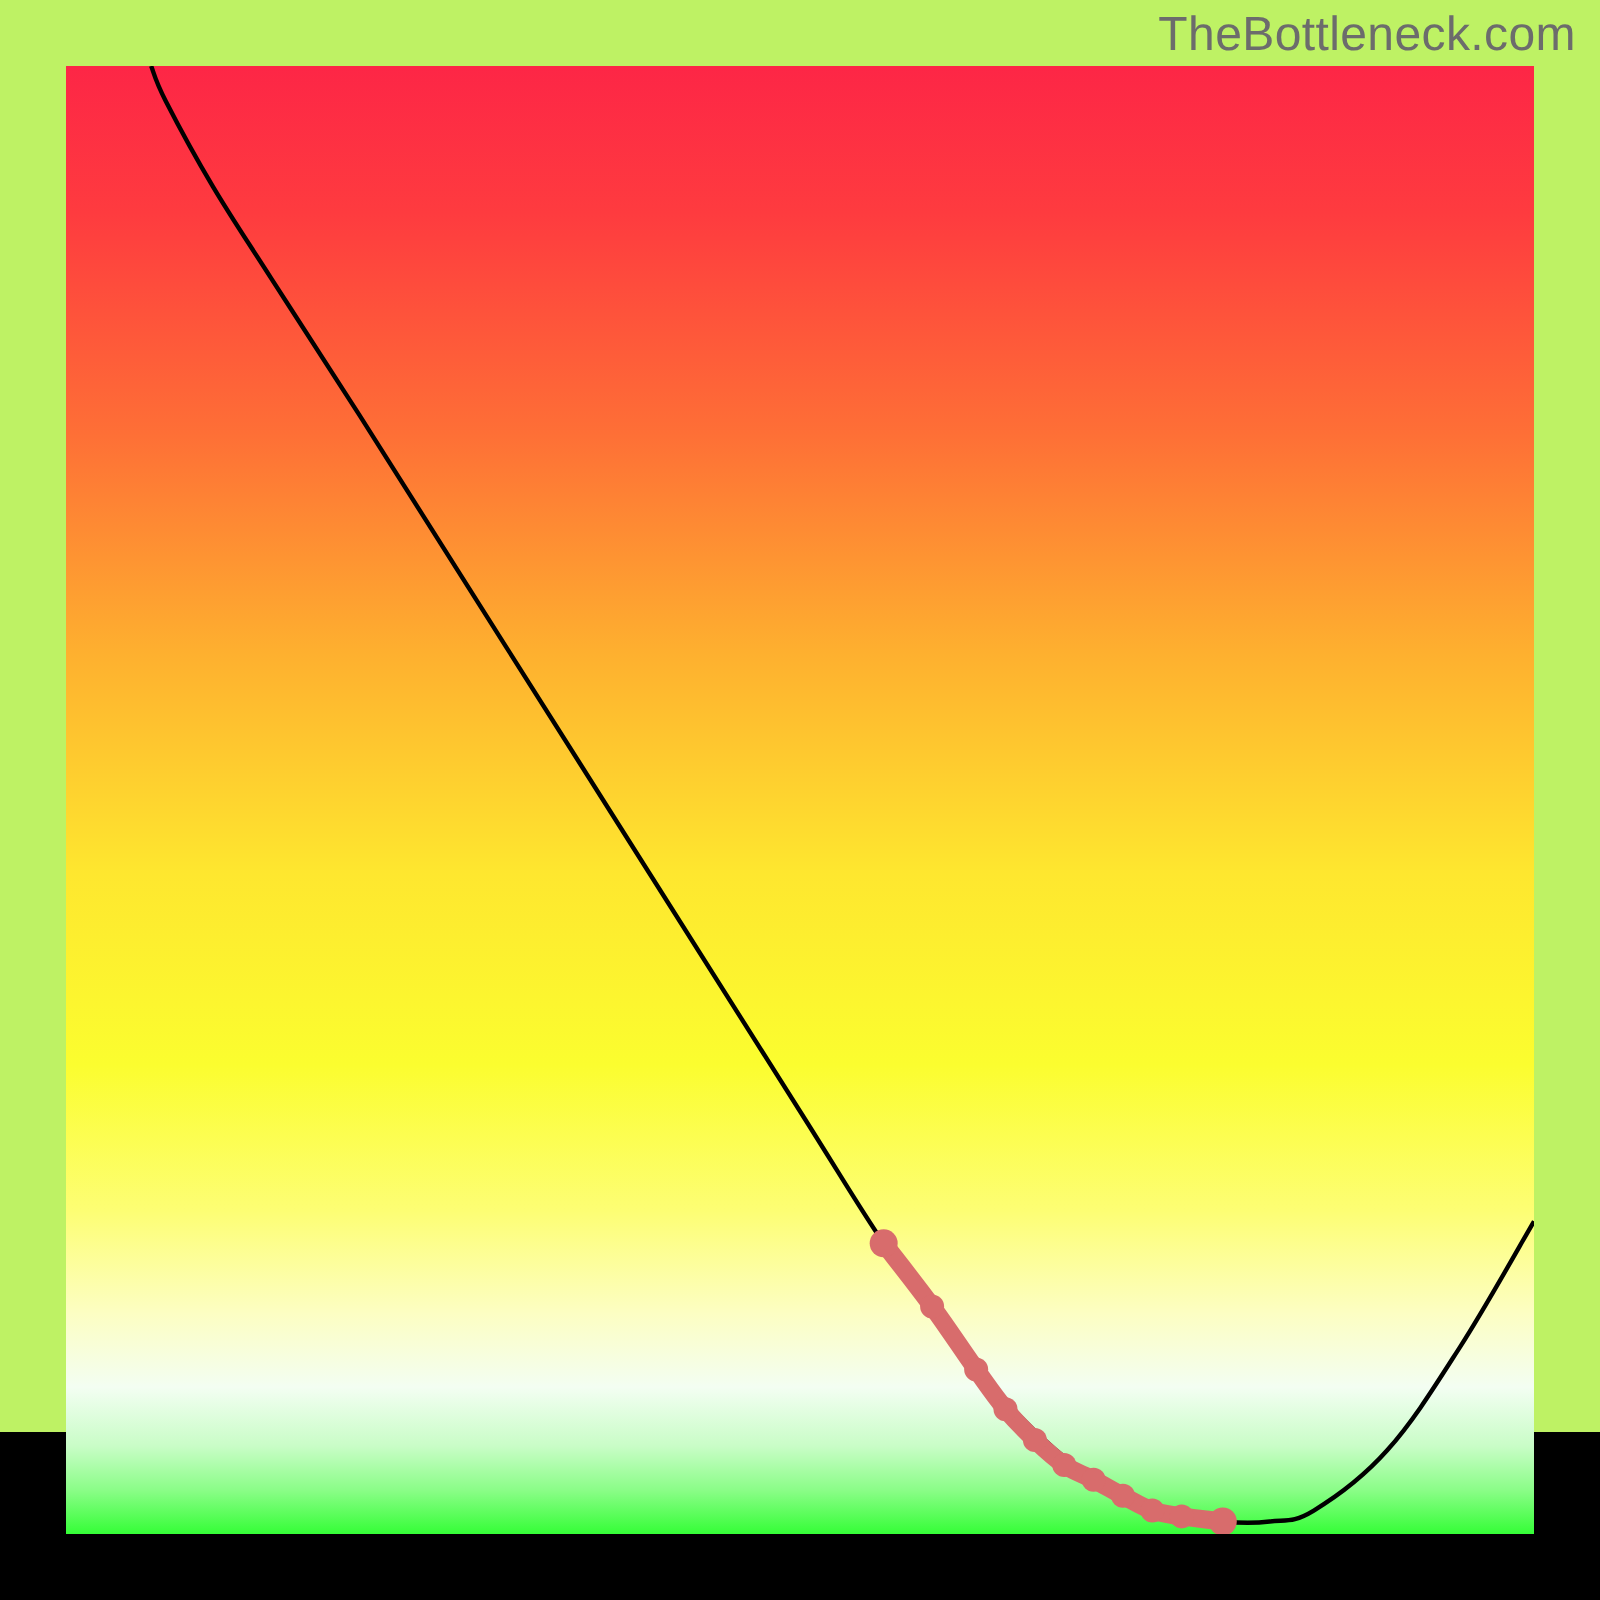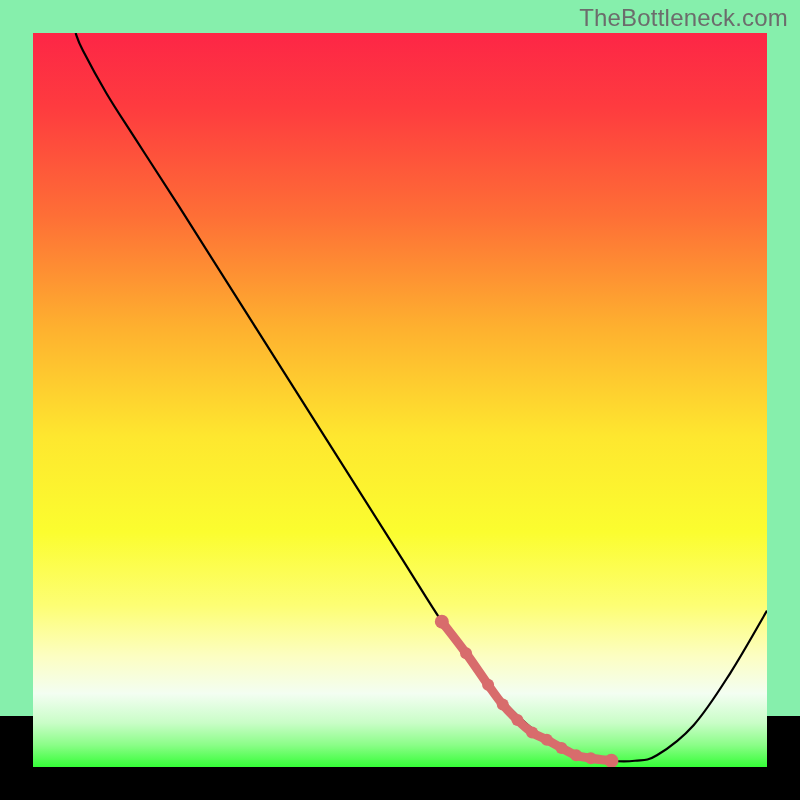--- a/index.html
+++ b/index.html
@@ -8,21 +8,21 @@
     width: 800px;
     height: 800px;
     background: #000000;
     overflow: hidden;
     font-family: Arial, Helvetica, sans-serif;
   }
   .frame {
     position: relative;
     width: 800px;
     height: 716px;
-    background: #86efac;
+    background: #bef264;
   }
   .watermark {
     position: absolute;
     top: 4px;
     right: 12px;
     font-size: 24px;
     font-weight: 500;
     color: #6c6c6c;
     letter-spacing: 0.2px;
     z-index: 3;

